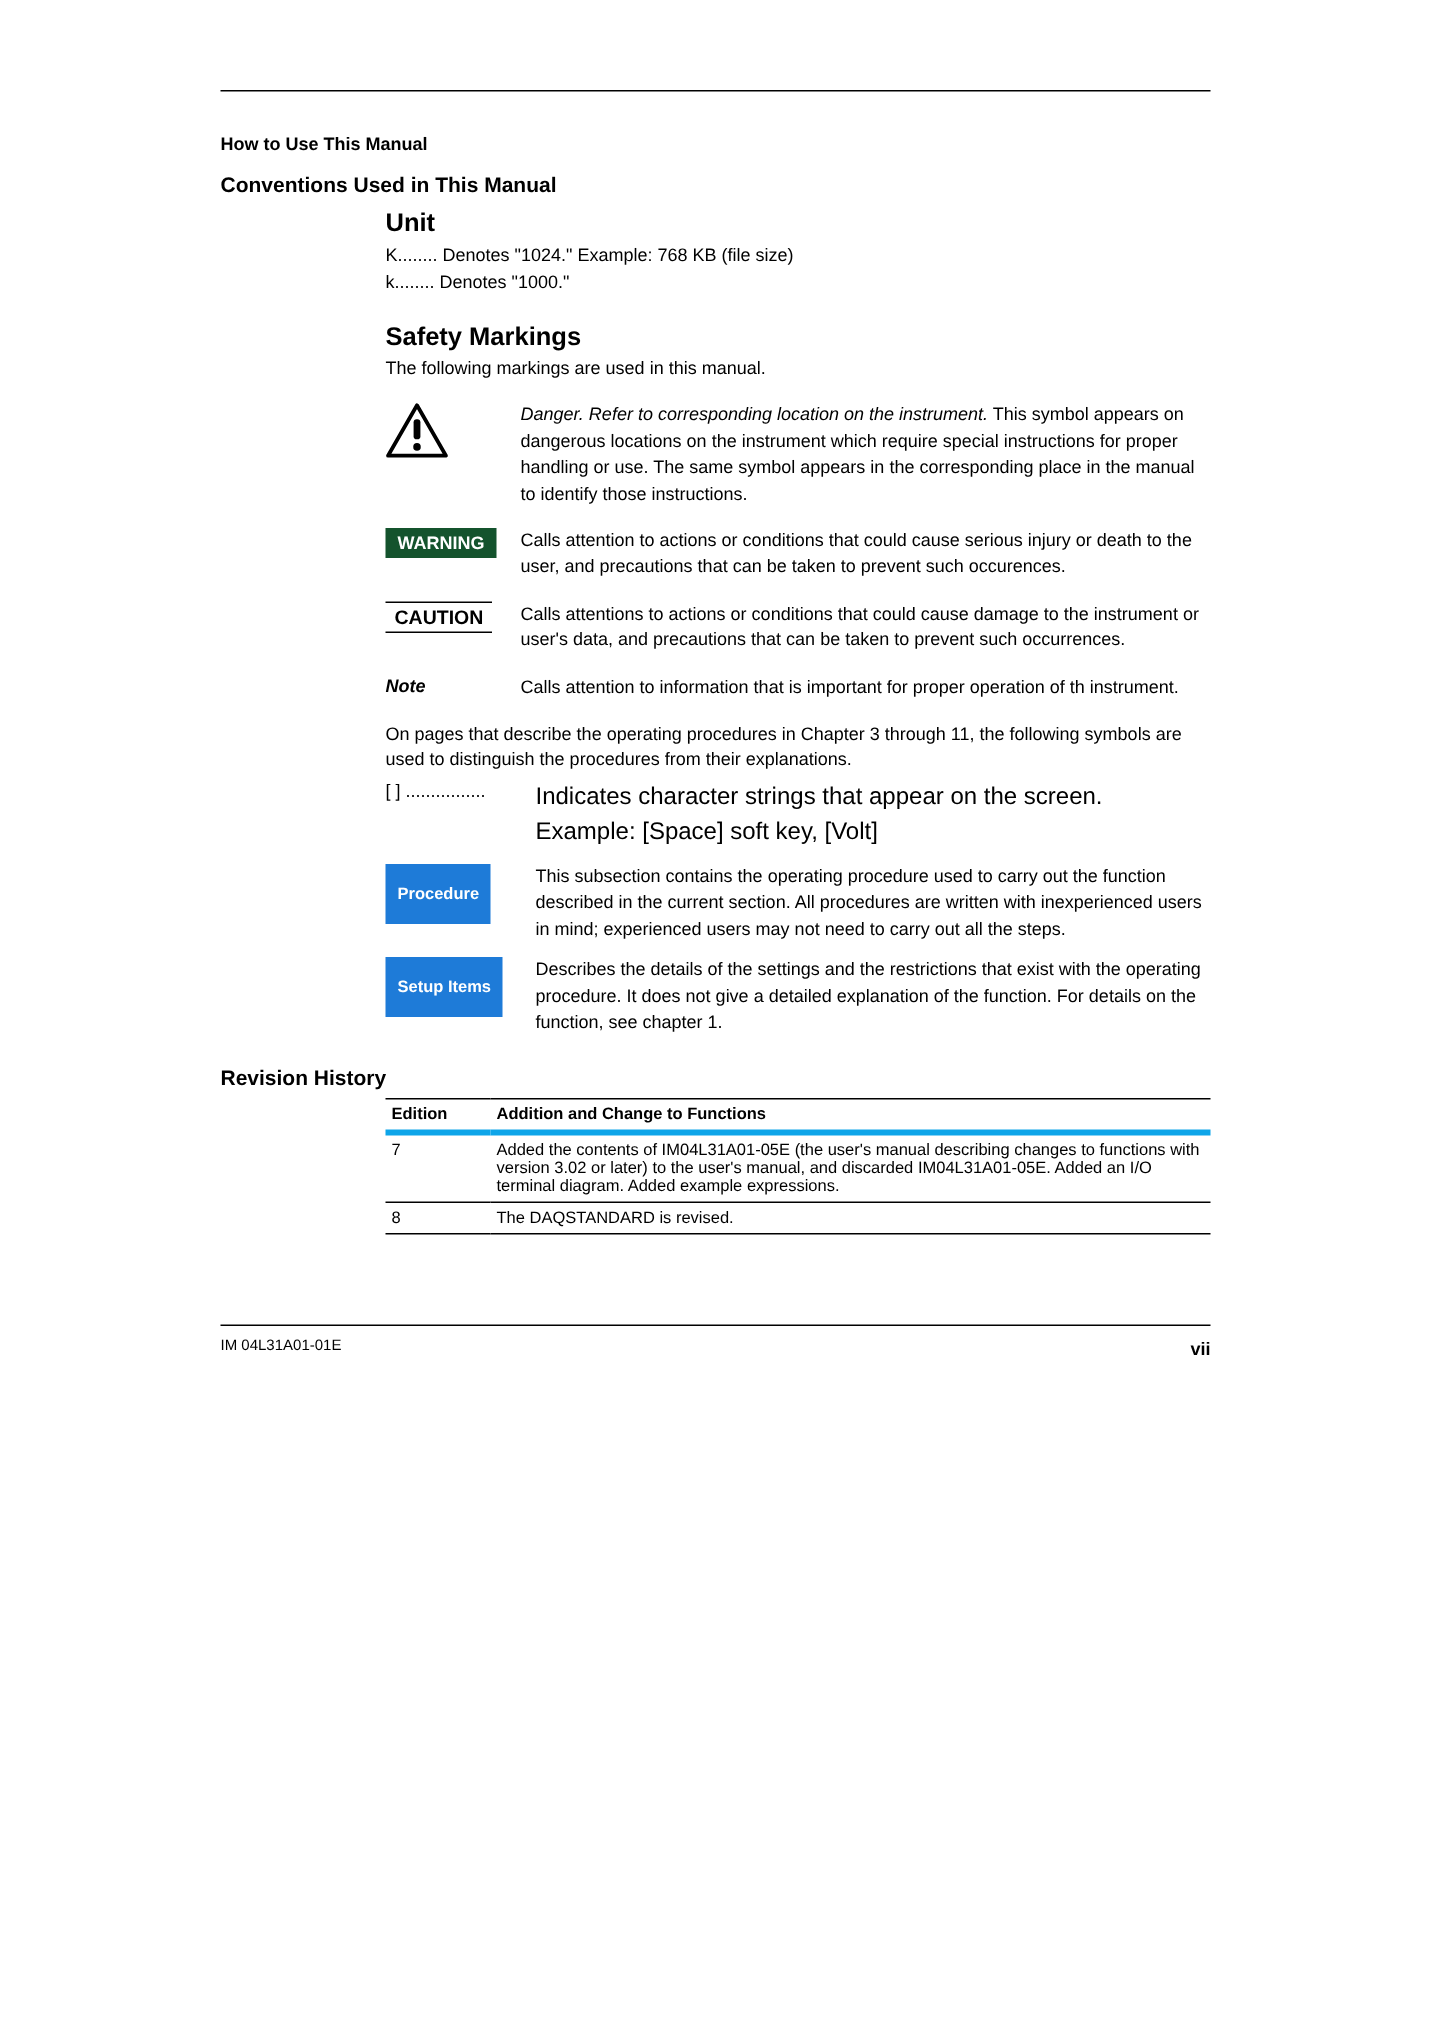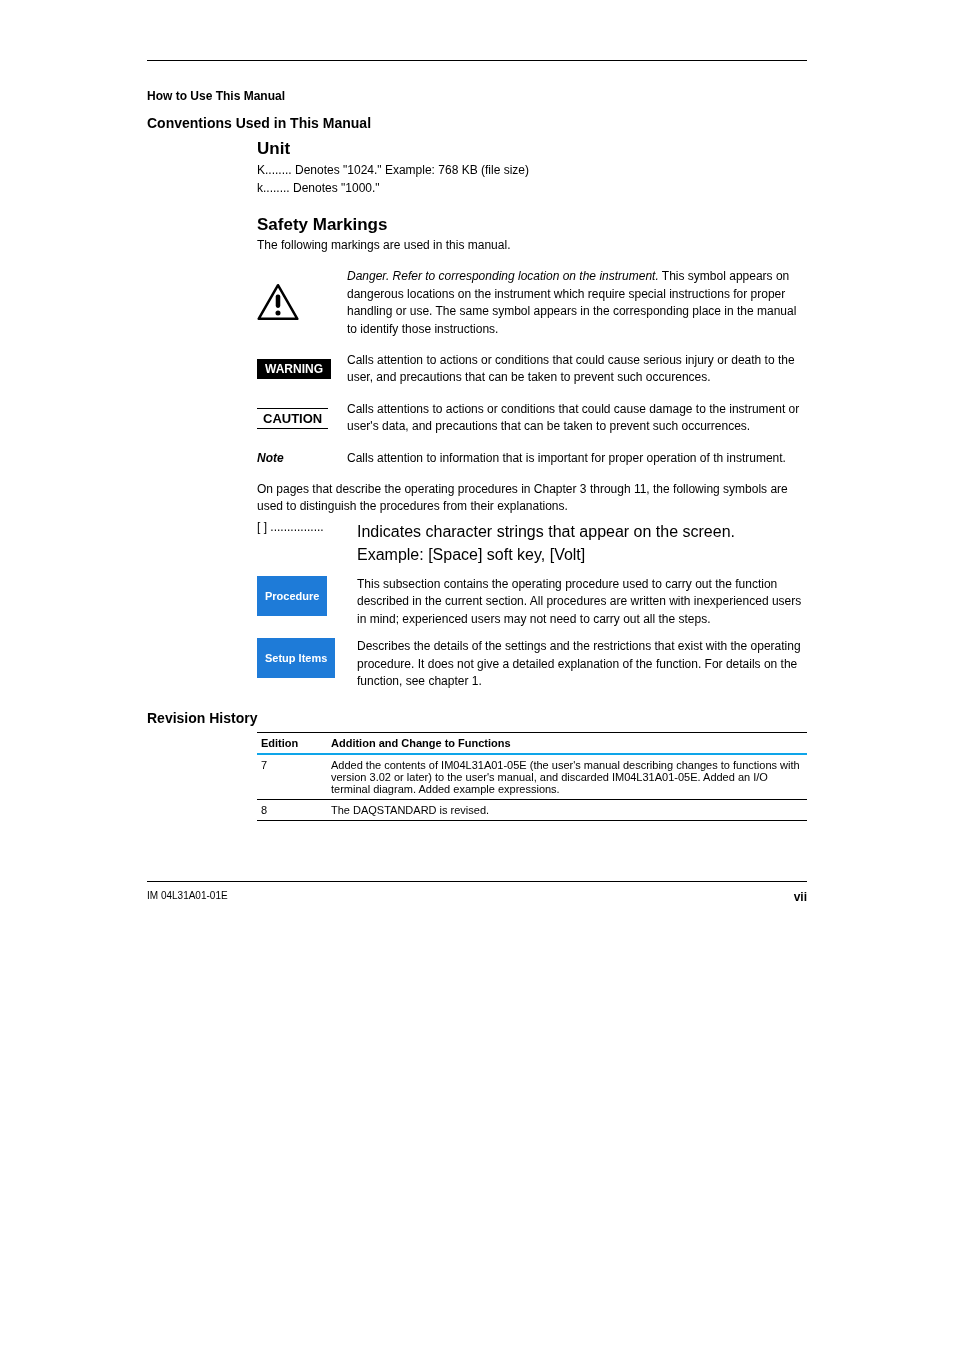--- a/index.html
+++ b/index.html
@@ -44,40 +44,40 @@
     font-size: 12px;
     line-height: 1.45;
     margin: 2px 0 10px 0;
   }
   .unit-line {
     font-size: 12px;
     line-height: 1.5;
   }
   .symbol-block {
     display: flex;
-    align-items: center;
+    align-items: flex-start;
     margin: 14px 0;
   }
   .symbol-label {
     width: 90px;
     flex-shrink: 0;
     font-size: 12px;
   }
   .symbol-desc {
     flex: 1;
     font-size: 12px;
     line-height: 1.45;
   }
   .warn-svg {
     width: 42px;
     height: 38px;
   }
   .warning-badge {
     display: inline-block;
-    background: #000000;
+    background: #14532d;
     color: #fff;
     font-weight: bold;
     font-size: 12px;
     padding: 3px 8px;
   }
   .caution-label {
     display: inline-block;
     font-weight: bold;
     font-size: 13px;
     border-top: 1.5px solid #000;
@@ -135,21 +135,21 @@
     font-size: 11px;
     margin-top: 6px;
   }
   .rev-table th, .rev-table td {
     text-align: left;
     vertical-align: top;
     padding: 4px 4px;
   }
   .rev-table thead th {
     border-top: 1.5px solid #000;
-    border-bottom: 2px solid #0ea5e9;
+    border-bottom: 4px solid #0ea5e9;
     font-weight: bold;
   }
   .rev-table tbody tr td {
     border-bottom: 1px solid #000;
   }
   .rev-table tbody tr:last-child td {
     border-bottom: 1.5px solid #000;
   }
   .rev-table col.ed { width: 70px; }
   .footer {

